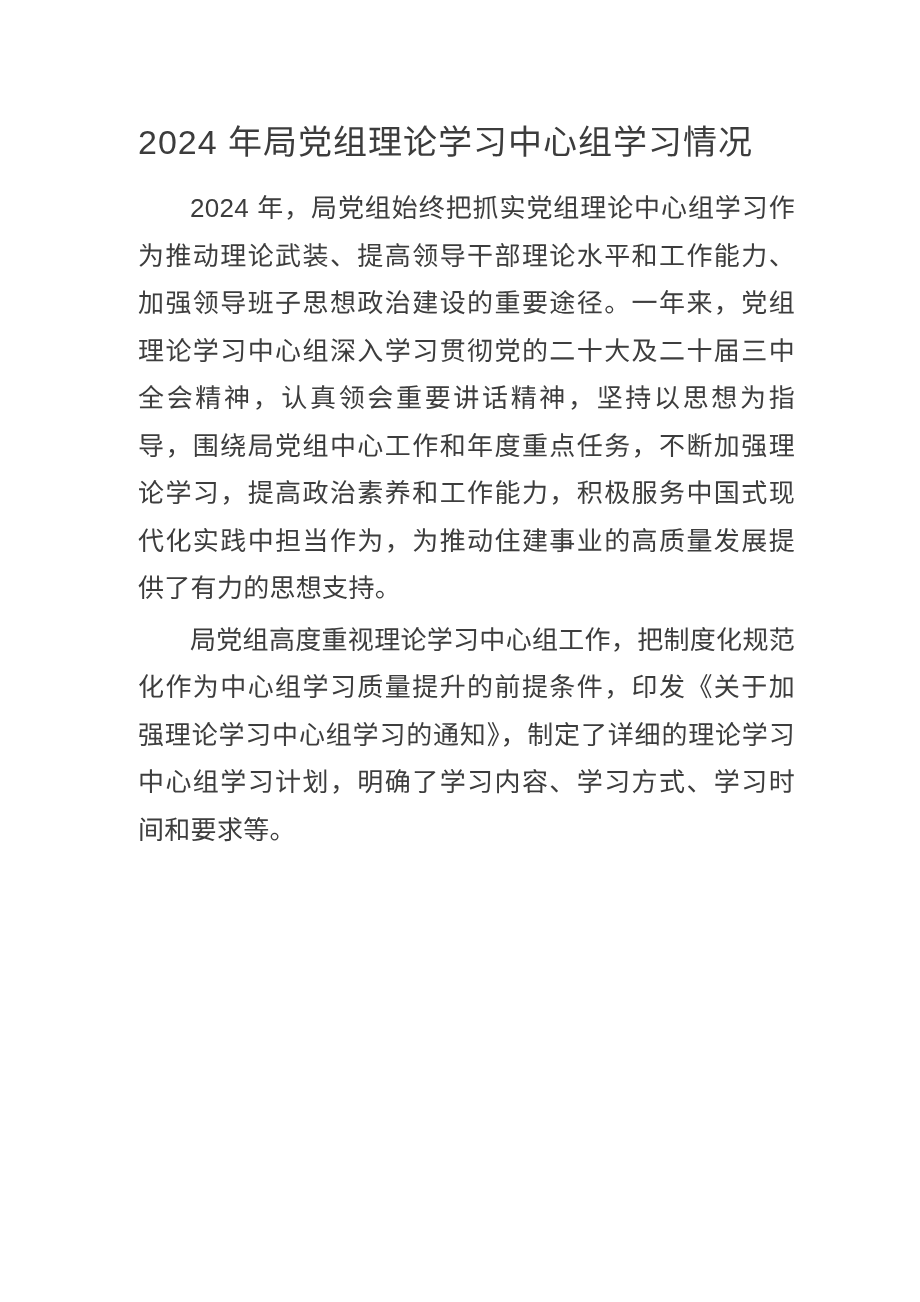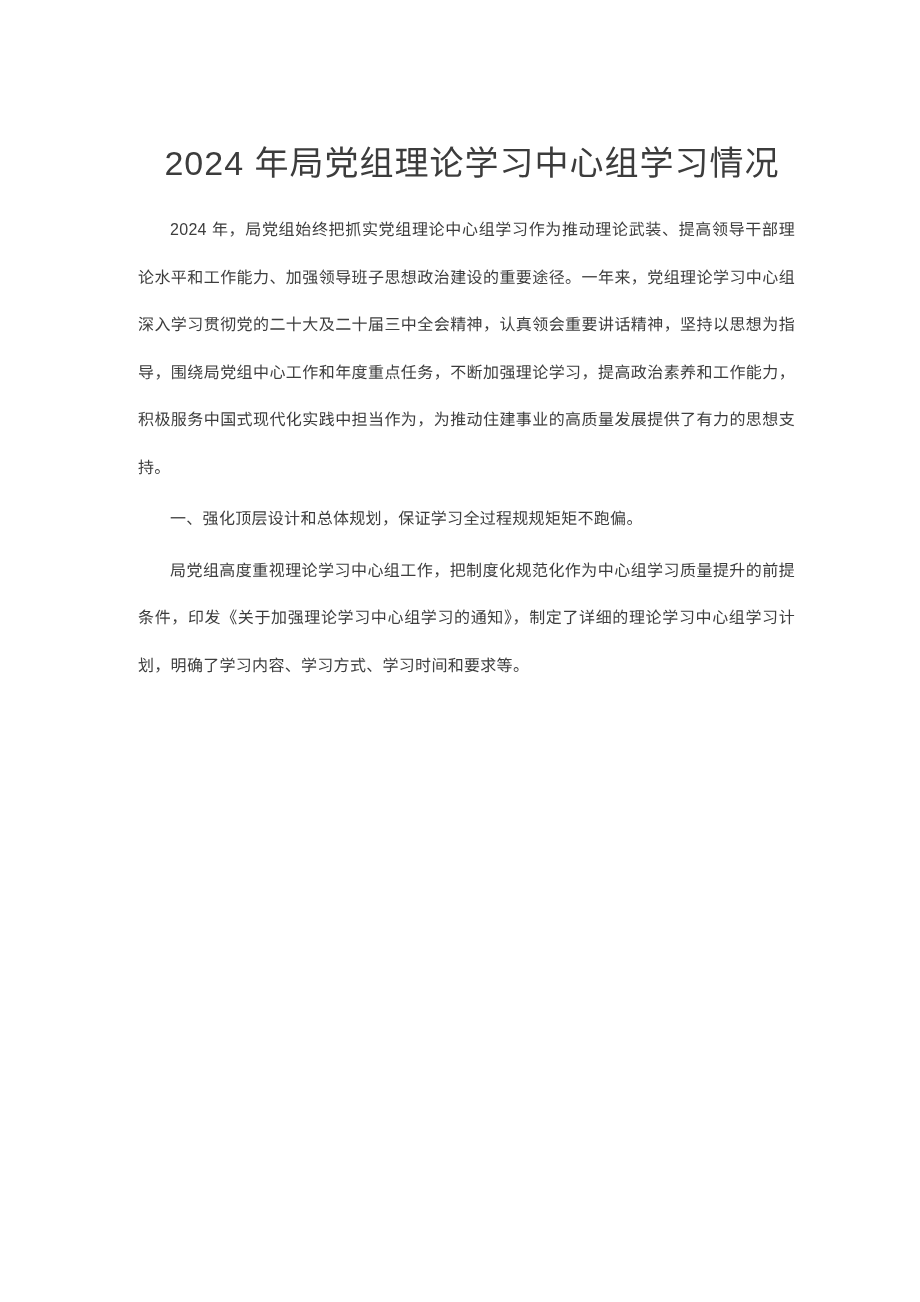--- a/index.html
+++ b/index.html
@@ -17,52 +17,50 @@
   }
   .doc {
     position: absolute;
     left: 138px;
     top: 0;
     width: 668px;
     color: #3d3d3d;
   }
   .doc-title {
     padding-top: 105px;
-    text-align: center;
+    text-align: left;
     font-size: 34px;
     line-height: 75px;
     font-weight: 400;
     color: #3c3c3c;
     letter-spacing: 1px;
-    margin-top: 21px;
   }
   .doc-body {
     padding-top: 5px;
   }
   .doc-body p {
     margin: 0 11px 4px 0;
-    font-size: 16px;
+    font-size: 26px;
     line-height: 47.5px;
     text-align: justify;
     text-indent: 2em;
     letter-spacing: 0.3px;
     color: #3d3d3d;
     word-break: break-all;
   }
 </style>
 </head>
 <body>
 
 <div class="page">
   <div class="doc">
 
     <div class="doc-title">
       <div>2024 年局党组理论学习中心组学习情况</div>
     </div>
 
     <div class="doc-body">
       <p>2024 年，局党组始终把抓实党组理论中心组学习作为推动理论武装、提高领导干部理论水平和工作能力、加强领导班子思想政治建设的重要途径。一年来，党组理论学习中心组深入学习贯彻党的二十大及二十届三中全会精神，认真领会重要讲话精神，坚持以思想为指导，围绕局党组中心工作和年度重点任务，不断加强理论学习，提高政治素养和工作能力，积极服务中国式现代化实践中担当作为，为推动住建事业的高质量发展提供了有力的思想支持。</p>
-      <p>一、强化顶层设计和总体规划，保证学习全过程规规矩矩不跑偏。</p>
       <p>局党组高度重视理论学习中心组工作，把制度化规范化作为中心组学习质量提升的前提条件，印发《关于加强理论学习中心组学习的通知》，制定了详细的理论学习中心组学习计划，明确了学习内容、学习方式、学习时间和要求等。</p>
     </div>
 
   </div>
 </div>
 
 </body></html>

